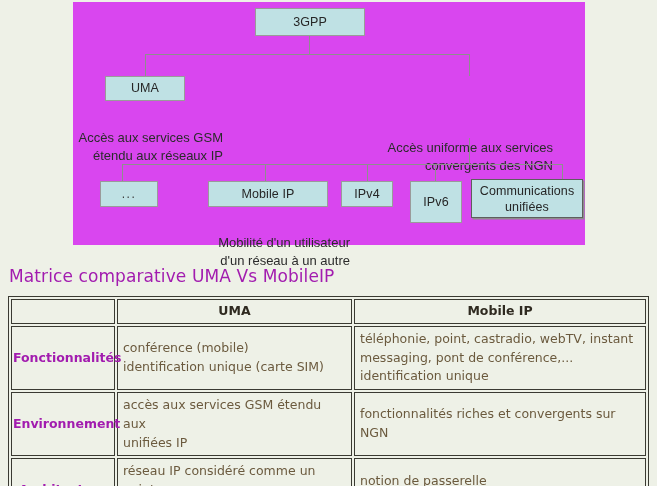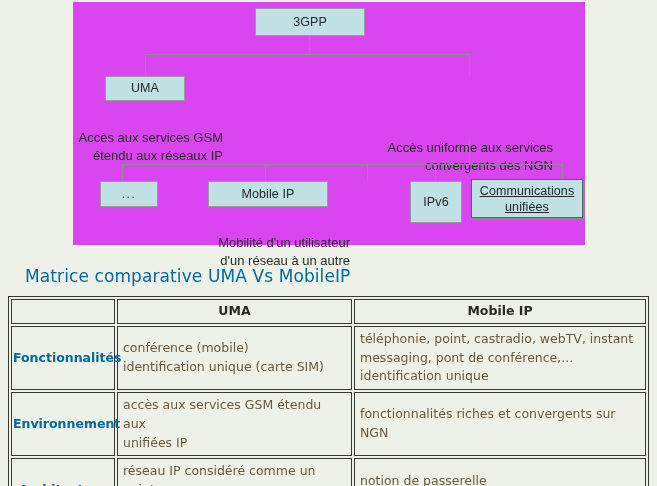--- a/index.html
+++ b/index.html
@@ -37,21 +37,20 @@
     line-height: 1.18;
     text-align: center;
     display: flex;
     align-items: center;
     justify-content: center;
     letter-spacing: 0.1px;
   }
   .node.shadowed {
     border: 1px solid #5e5e5e;
     box-shadow: 1.5px 1.5px 0 #8d8d8d;
-    text-decoration: underline;
   }
   .node.dots {
     font-size: 12px;
     letter-spacing: 1.5px;
     color: #3a3a3a;
   }
 
   .caption {
     position: absolute;
     font-family: "Liberation Sans", sans-serif;
@@ -71,23 +70,22 @@
   .line.v { width: 1px; }
 
   
   .section-title {
     position: absolute;
     left: 9px;
     top: 266px;
     font-family: "DejaVu Sans", sans-serif;
     font-size: 17px;
     font-weight: 400;
-    color: #0369a1;
+    color: #a21caf;
     letter-spacing: 0.1px;
-    margin-left: 16px;
   }
 
   
   .matrix-wrap {
     position: absolute;
     left: 8px;
     top: 296px;
     width: 641px;
   }
   table.matrix {
@@ -114,21 +112,21 @@
     text-align: center;
     font-weight: bold;
     color: #2f2a20;
     height: 18px;
     padding: 2px 4px;
   }
   table.matrix th.blank-head { }
   table.matrix td.rowhead {
     text-align: center;
     font-weight: bold;
-    color: #0369a1;
+    color: #a21caf;
     white-space: nowrap;
     padding: 3px 1px;
   }
   col.c-label { width: 104px; }
   col.c-uma   { width: 235px; }
   col.c-mip   { width: 292px; }
 </style>
 </head>
 <body>
 
@@ -164,20 +162,23 @@
   <div class="node dots" style="left:27px; top:179px; width:58px; height:26px;">
     <span>...</span>
   </div>
 
   <div class="node" style="left:135px; top:179px; width:120px; height:26px;">
     <span>Mobile IP</span>
   </div>
   <div class="caption" style="left:113px; top:208px; width:164px;">Mobilité d'un utilisateur
 d'un réseau à un autre</div>
 
+  <div class="node" style="left:268px; top:179px; width:52px; height:26px;">
+    <span>IPv4</span>
+  </div>
 
   <div class="node" style="left:337px; top:179px; width:52px; height:42px;">
     <span>IPv6</span>
   </div>
 
   <div class="node shadowed" style="left:398px; top:177px; width:112px; height:39px; white-space:pre-line; line-height:1.28;">
     <span>Communications
 unifiées</span>
   </div>
 

